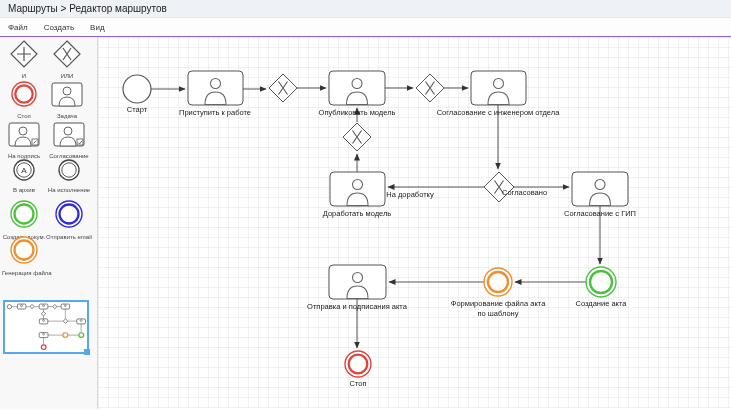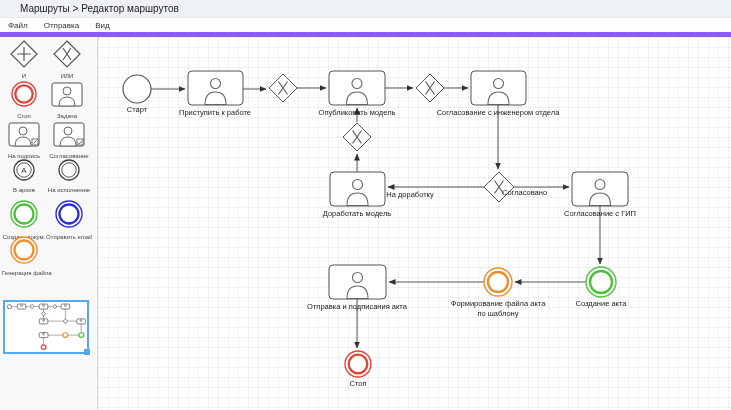--- a/index.html
+++ b/index.html
@@ -1,20 +1,20 @@
 <!DOCTYPE html>
 <html><head>
 <meta charset="utf-8">
 <style>
   * { margin:0; padding:0; box-sizing:border-box; }
   html,body { width:731px; height:410px; overflow:hidden; background:#fff;
               font-family:"Liberation Sans", sans-serif; }
   .titlebar { height:18px; background:#eef1f5; border-bottom:1px solid #e3e6ea;
-              font-size:10px; color:#1c1c1c; line-height:18px; padding-left:20px; }
-  .menubar { height:19px; background:#fdfdfd; border-bottom:5px solid #8b5cf6;
+              font-size:10px; color:#1c1c1c; line-height:18px; padding-left:8px; }
+  .menubar { height:19px; background:#fdfdfd; border-bottom:1px solid #8b5cf6;
              display:flex; align-items:center; padding-left:8px; gap:16px; }
   .menu-item { font-size:8px; color:#333; cursor:default; }
   .content { display:flex; height:372px; }
   .palette { width:98px; background:#f8f8f8; border-right:1px solid #d9d9d9;
              position:relative; flex:none; }
   .pal-item { position:absolute; text-align:center; }
   .pal-label { font-size:6px; color:#444; margin-top:1px; white-space:nowrap; }
   .canvas { flex:1; position:relative; background-color:#fff;
             background-image:
               linear-gradient(to right, rgba(120,120,130,0.10) 1px, transparent 1px),
@@ -29,21 +29,21 @@
 </style>
 </head>
 <body>
 
 <div class="titlebar">
   <span>Маршруты &gt; Редактор маршрутов</span>
 </div>
 
 <div class="menubar">
   <div class="menu-item">Файл</div>
-  <div class="menu-item">Отправка</div>
+  <div class="menu-item">Создать</div>
   <div class="menu-item">Вид</div>
 </div>
 
 <div class="content">
   <div class="palette">
 
     <div class="pal-item" style="left:2px;top:3px;width:44px">
       <svg width="36" height="28" viewBox="0 0 36 28">
         <polygon points="18,1 31,14 18,27 5,14" fill="#fff" stroke="#555" stroke-width="1.2"></polygon>
         <path d="M18 7 V21 M11 14 H25" stroke="#555" stroke-width="1.2" fill="none"></path>

